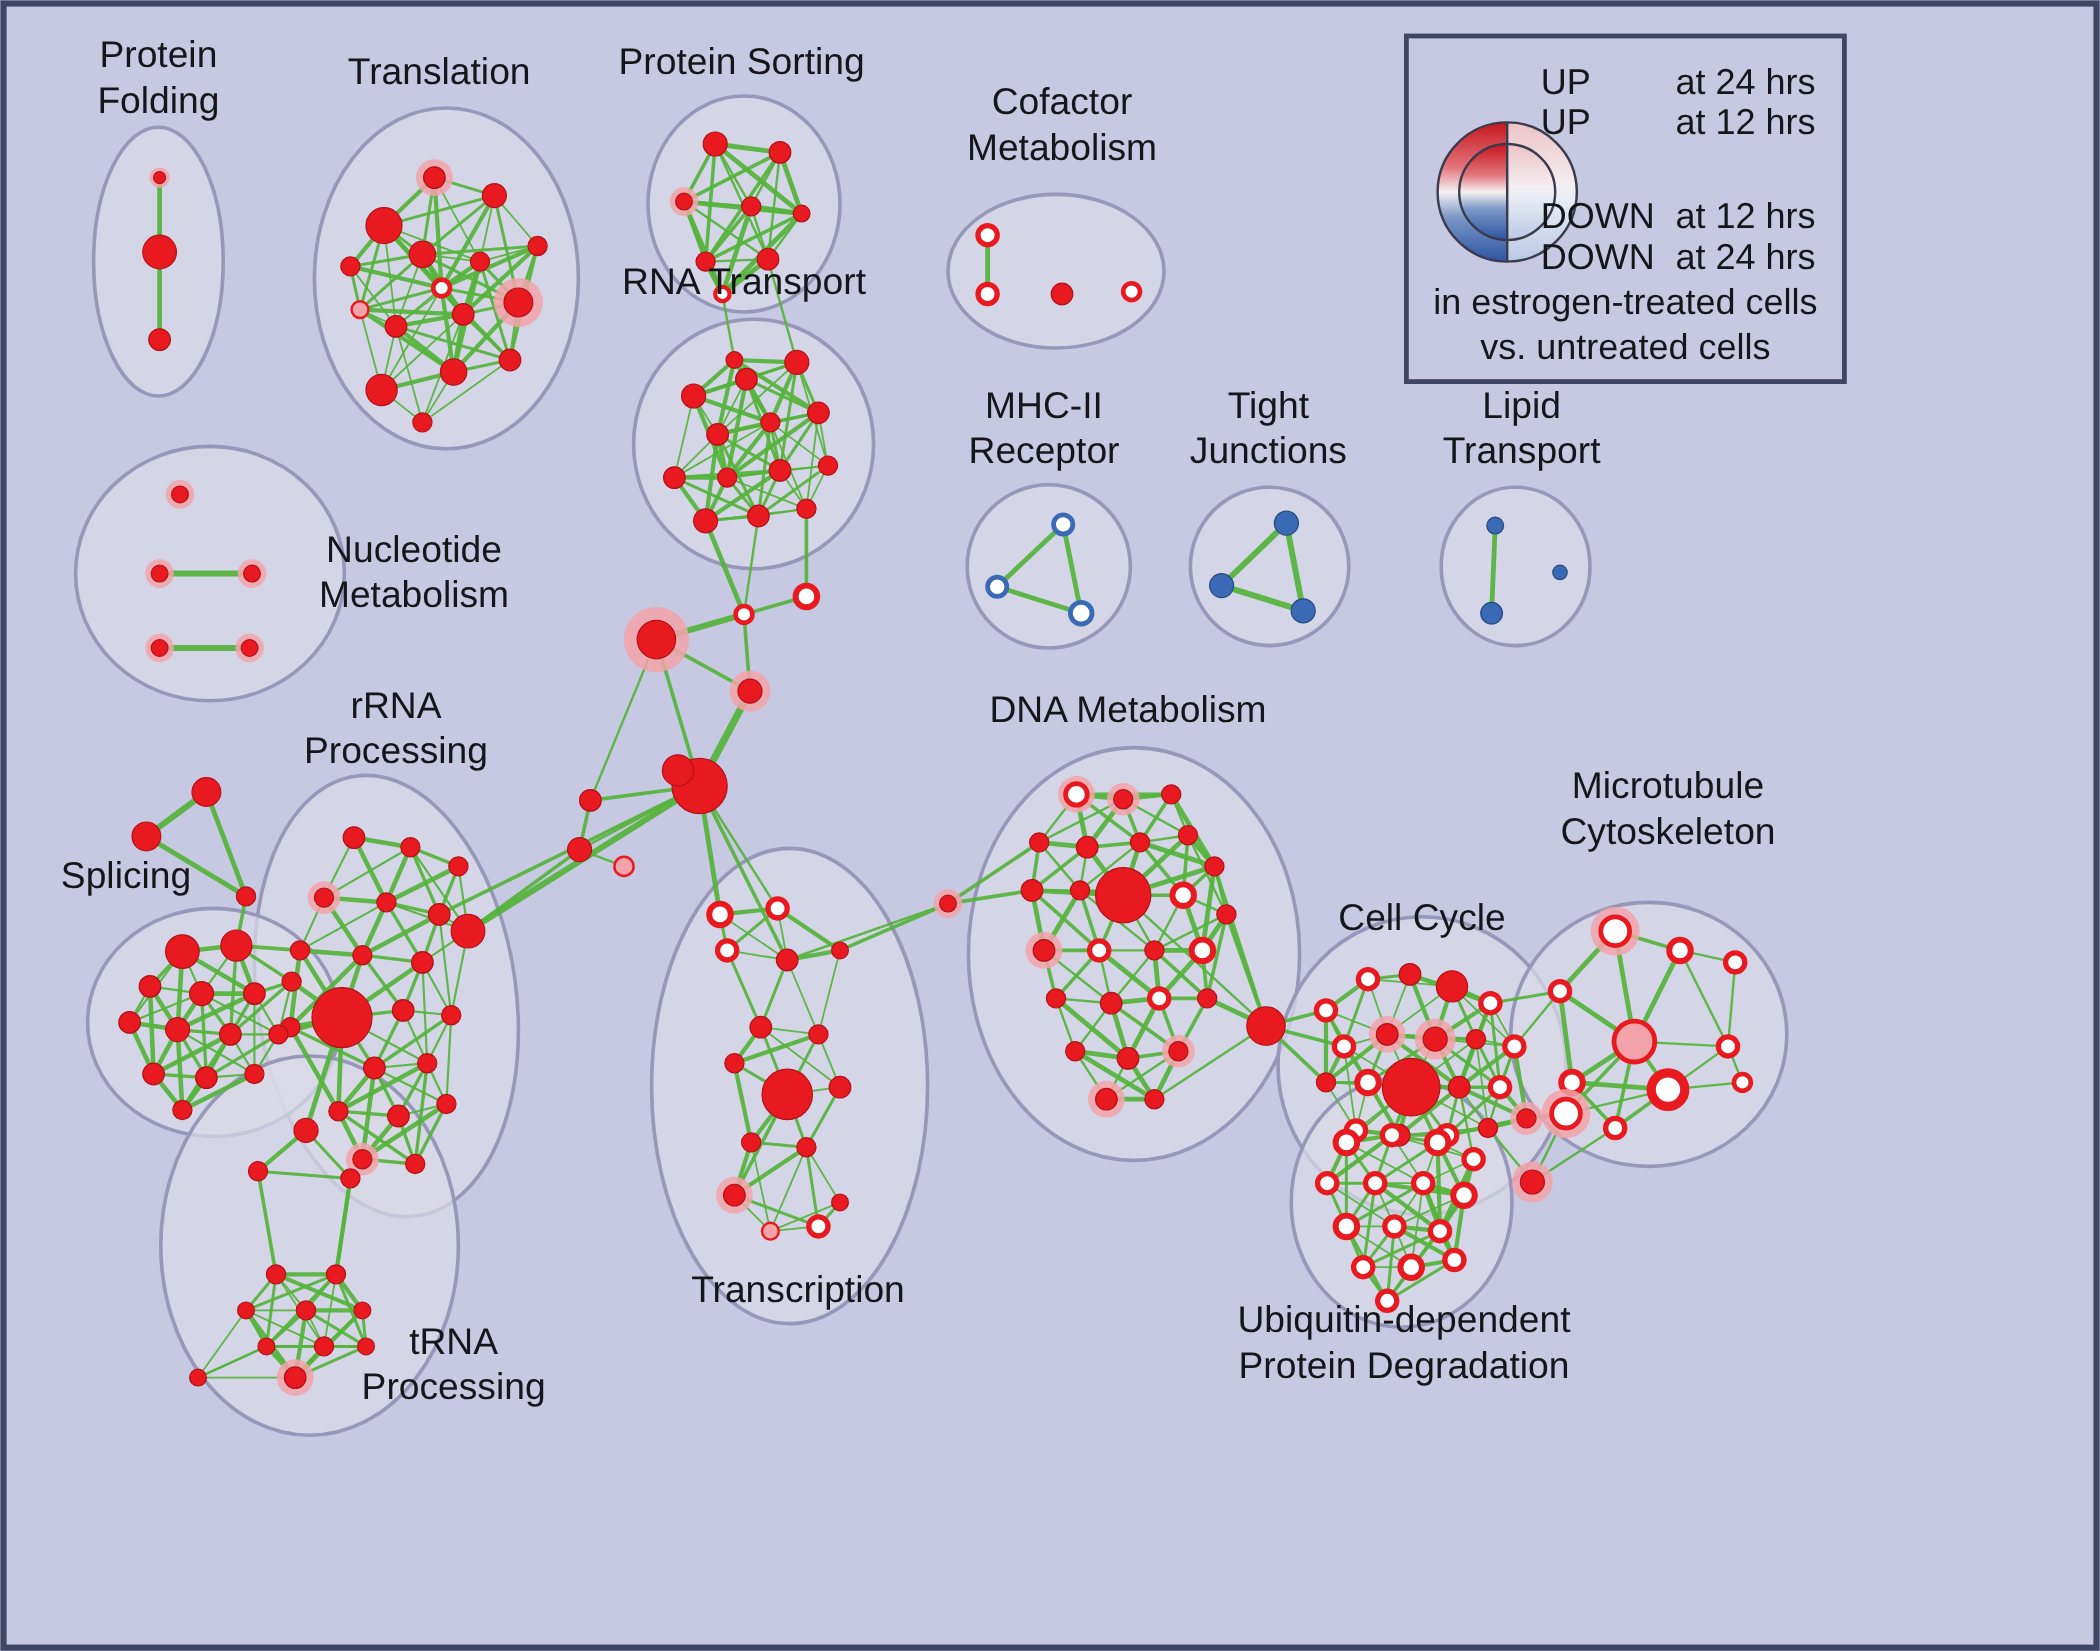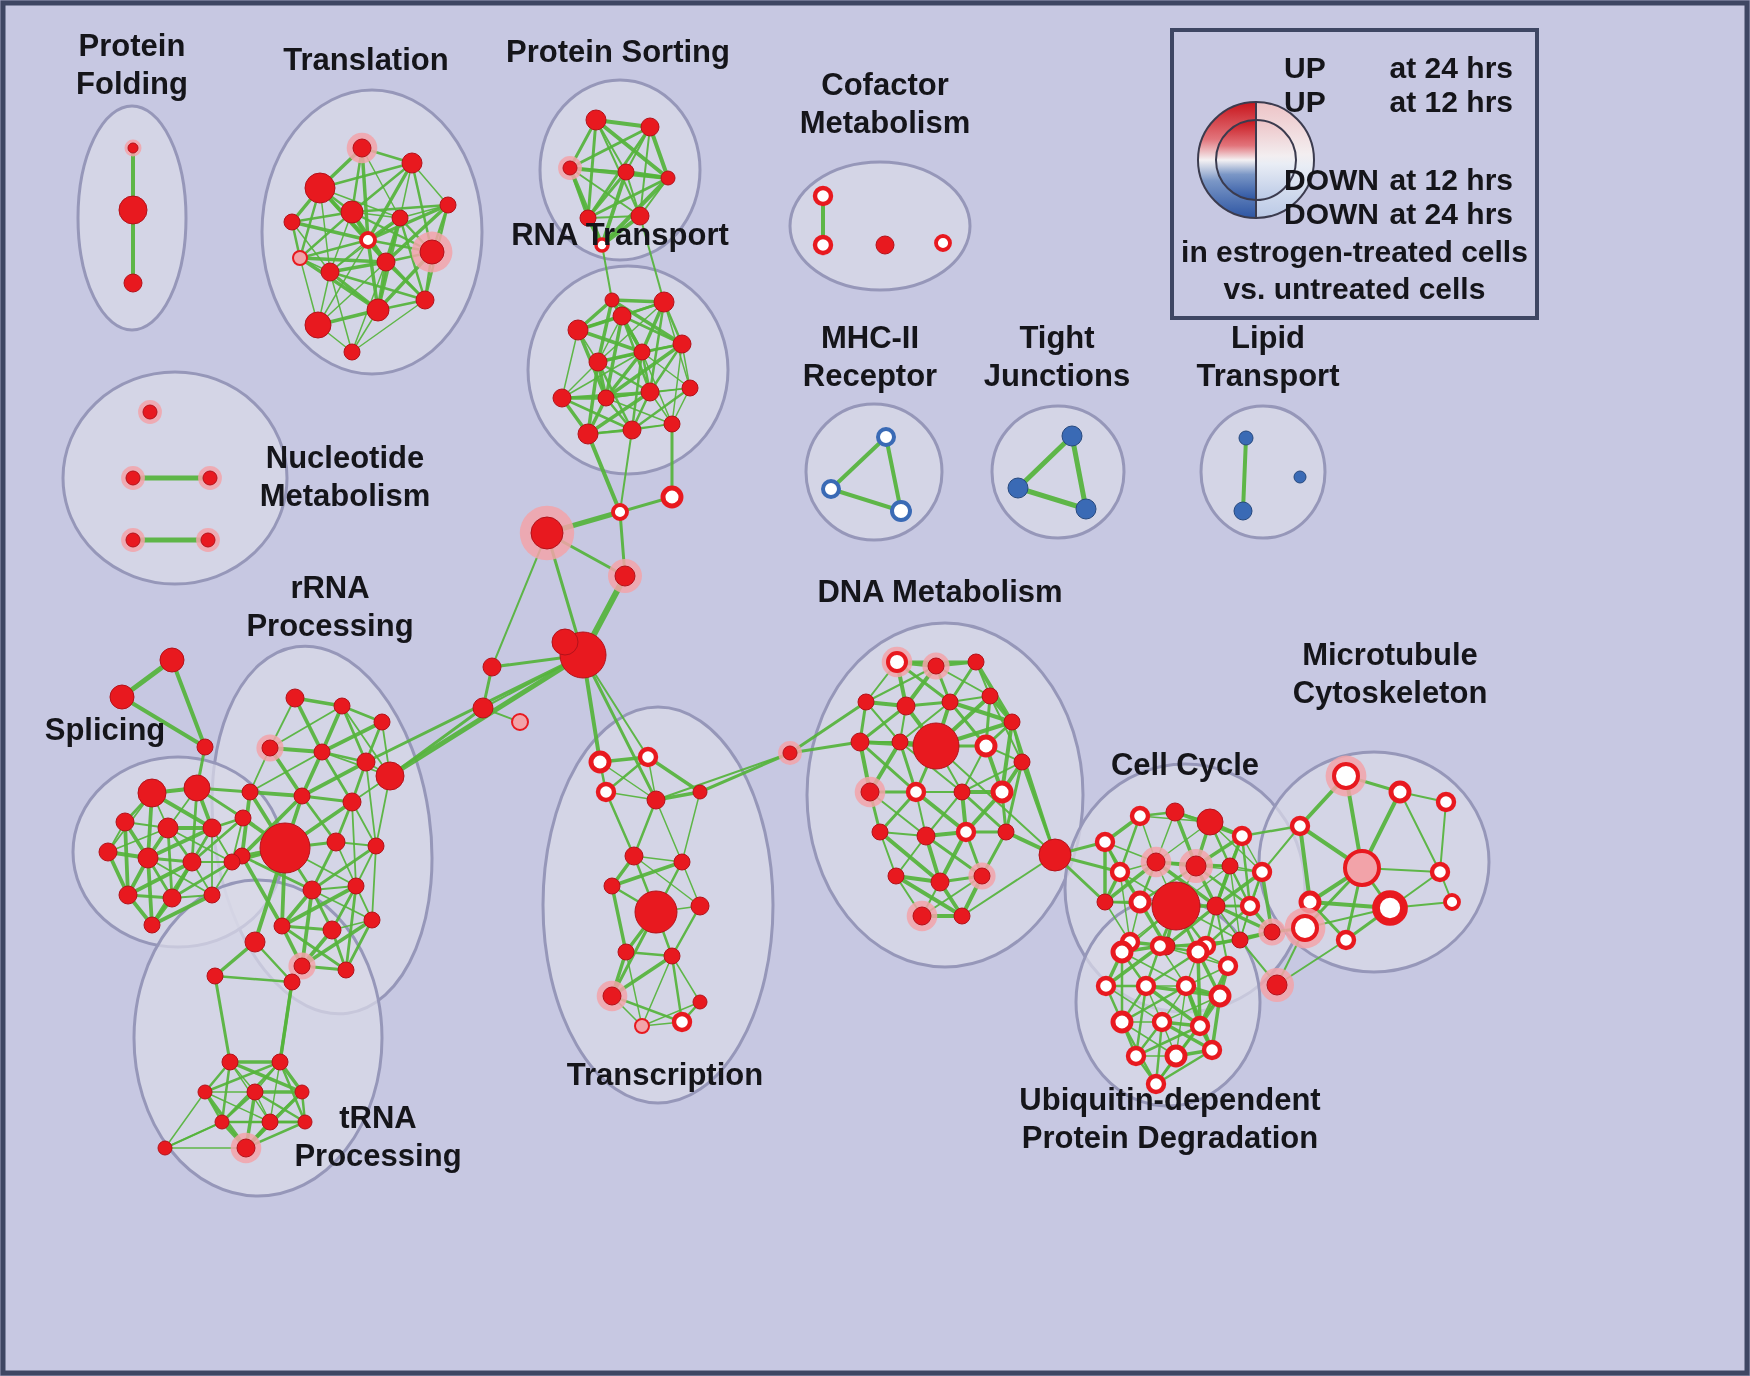--- a/index.html
+++ b/index.html
@@ -1,17 +1,17 @@
 <!DOCTYPE html>
 <html><head>
 <meta charset="utf-8">
 <style>
   html,body{margin:0;padding:0;background:#9fa0bf;}
   body{font-family:"Liberation Sans", sans-serif;}
-  #stage{width:1750px;height:1376px;position:relative;font-weight:bold;}
+  #stage{width:1750px;height:1376px;position:relative;}
   svg text{font-family:"Liberation Sans", sans-serif;}
 </style>
 </head>
 <body>
 
 <div id="stage">
   <svg id="figure" width="1750" height="1376" viewBox="0 0 1750 1376">
     <defs>
       <linearGradient id="gradStrong" x1="0" y1="0" x2="0" y2="1">
         <stop offset="0" stop-color="#c8151c"></stop>

